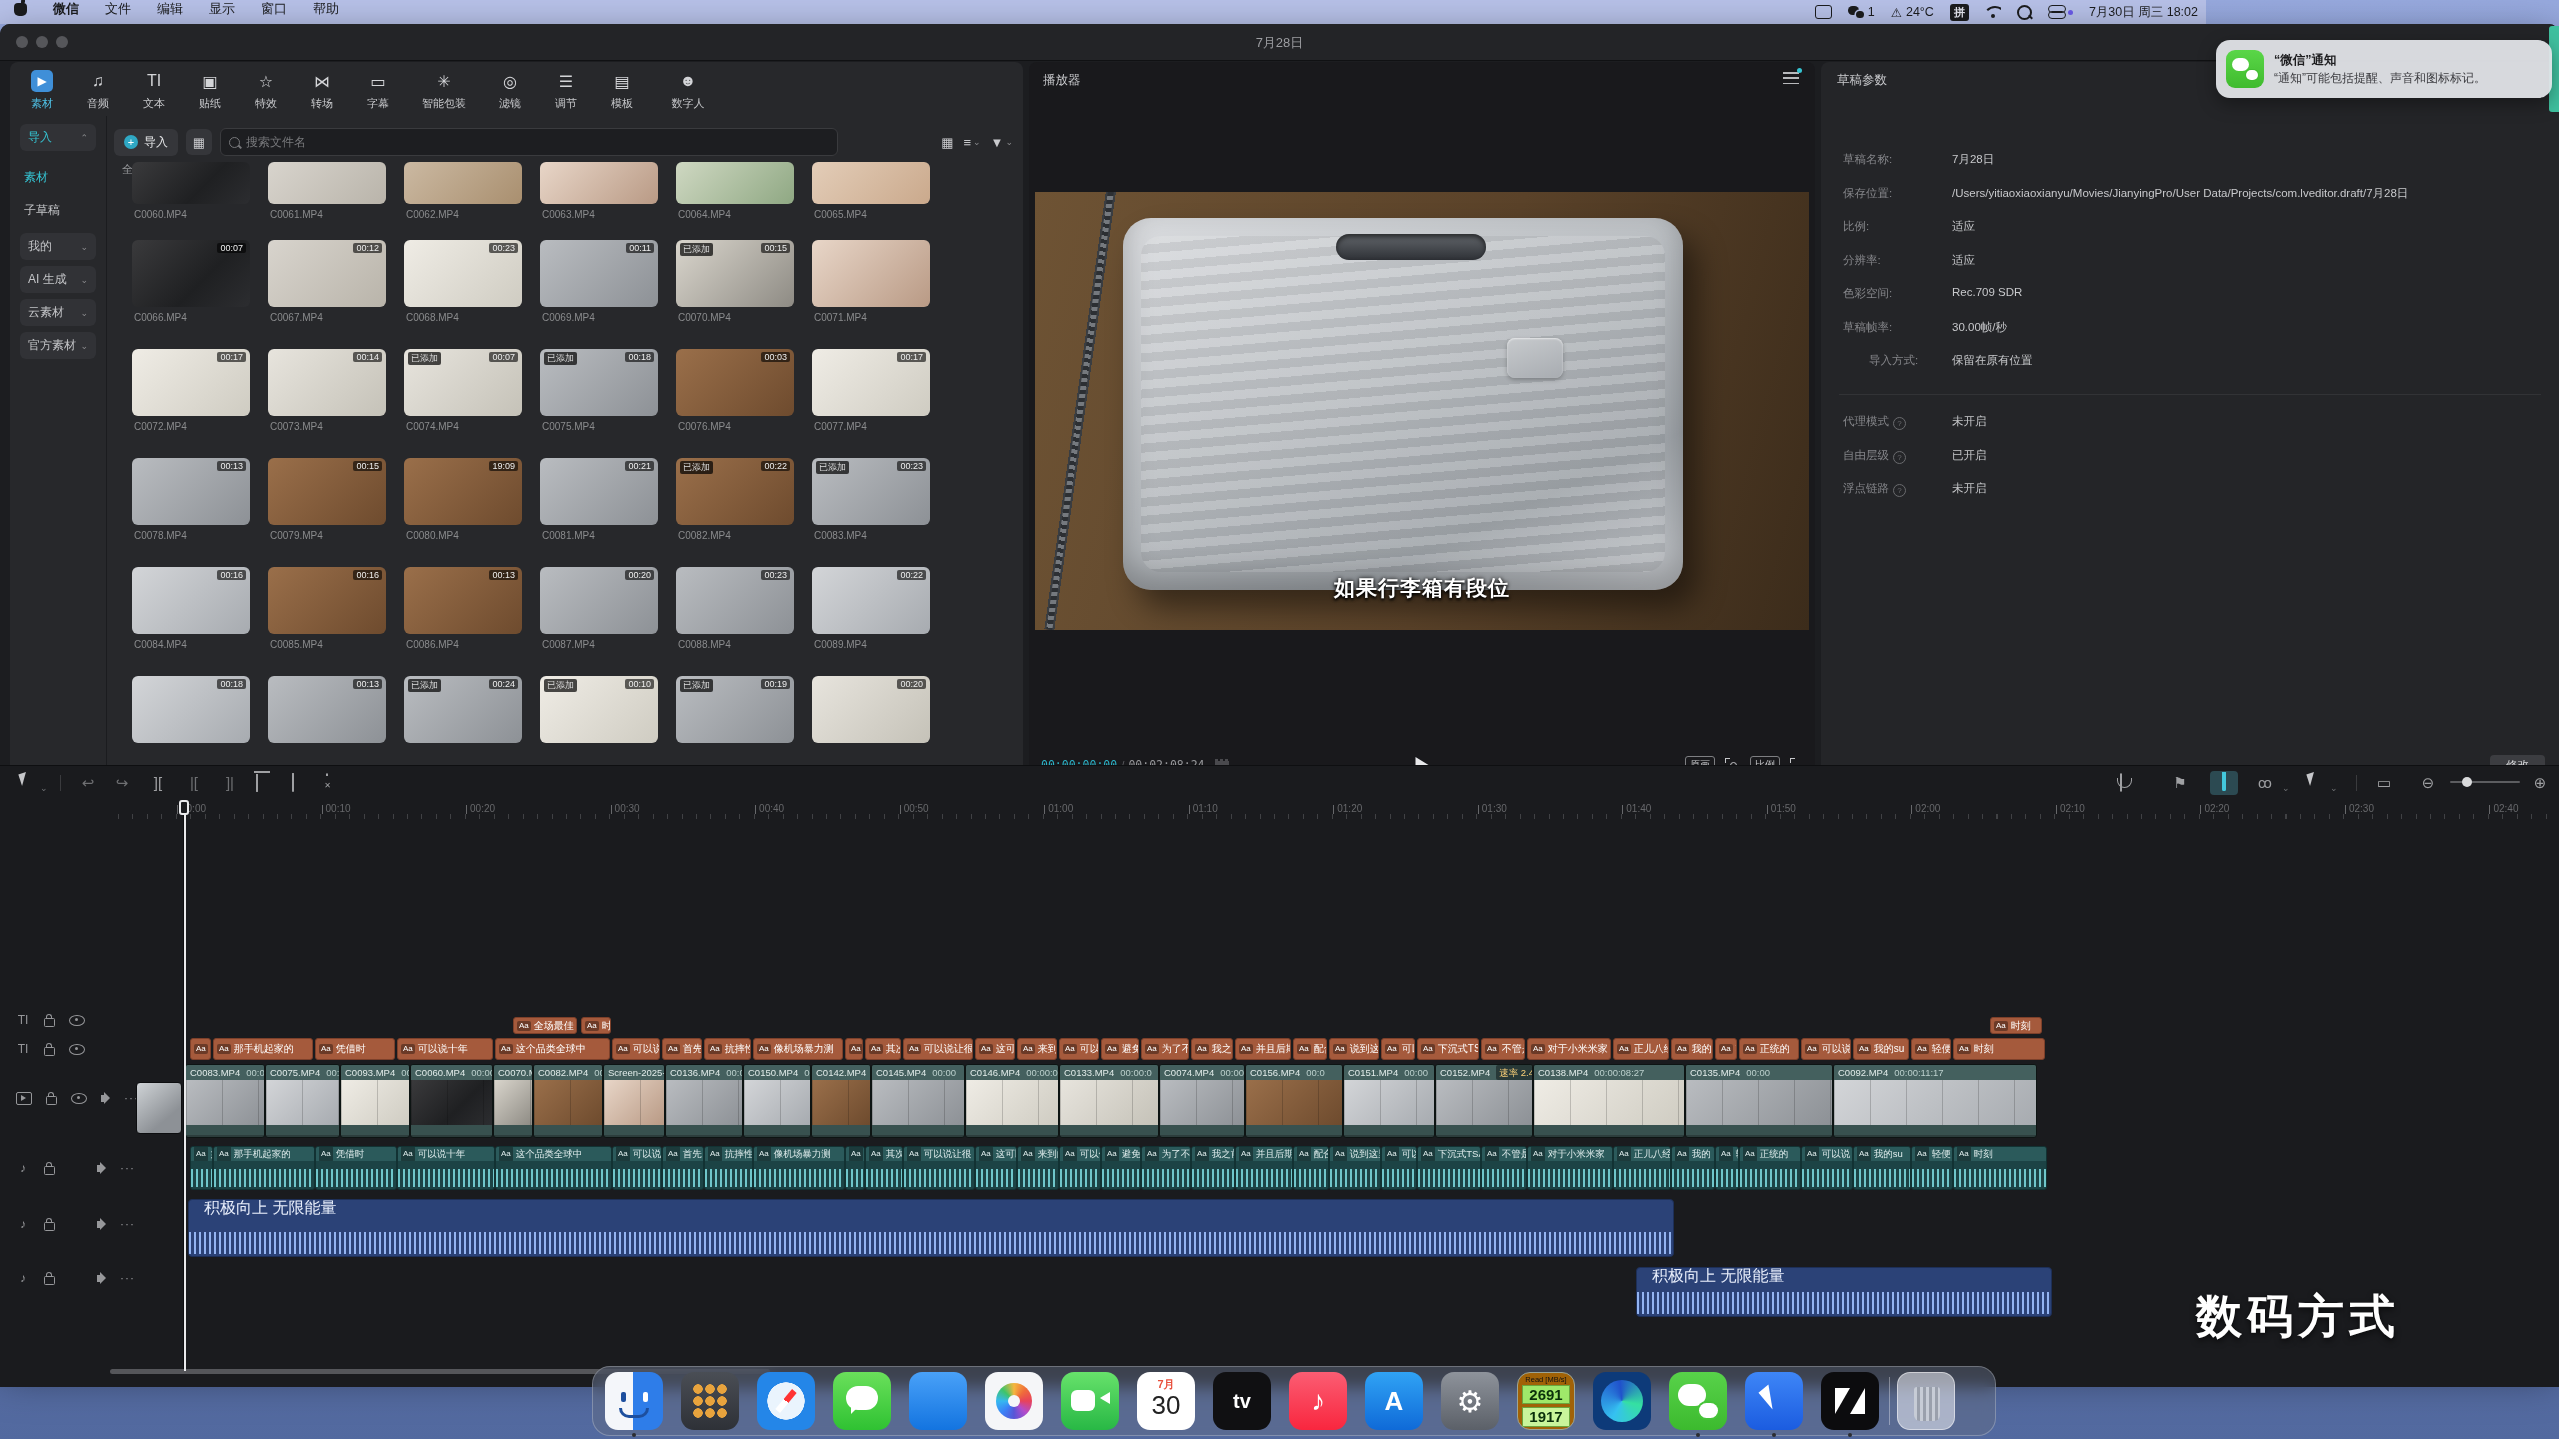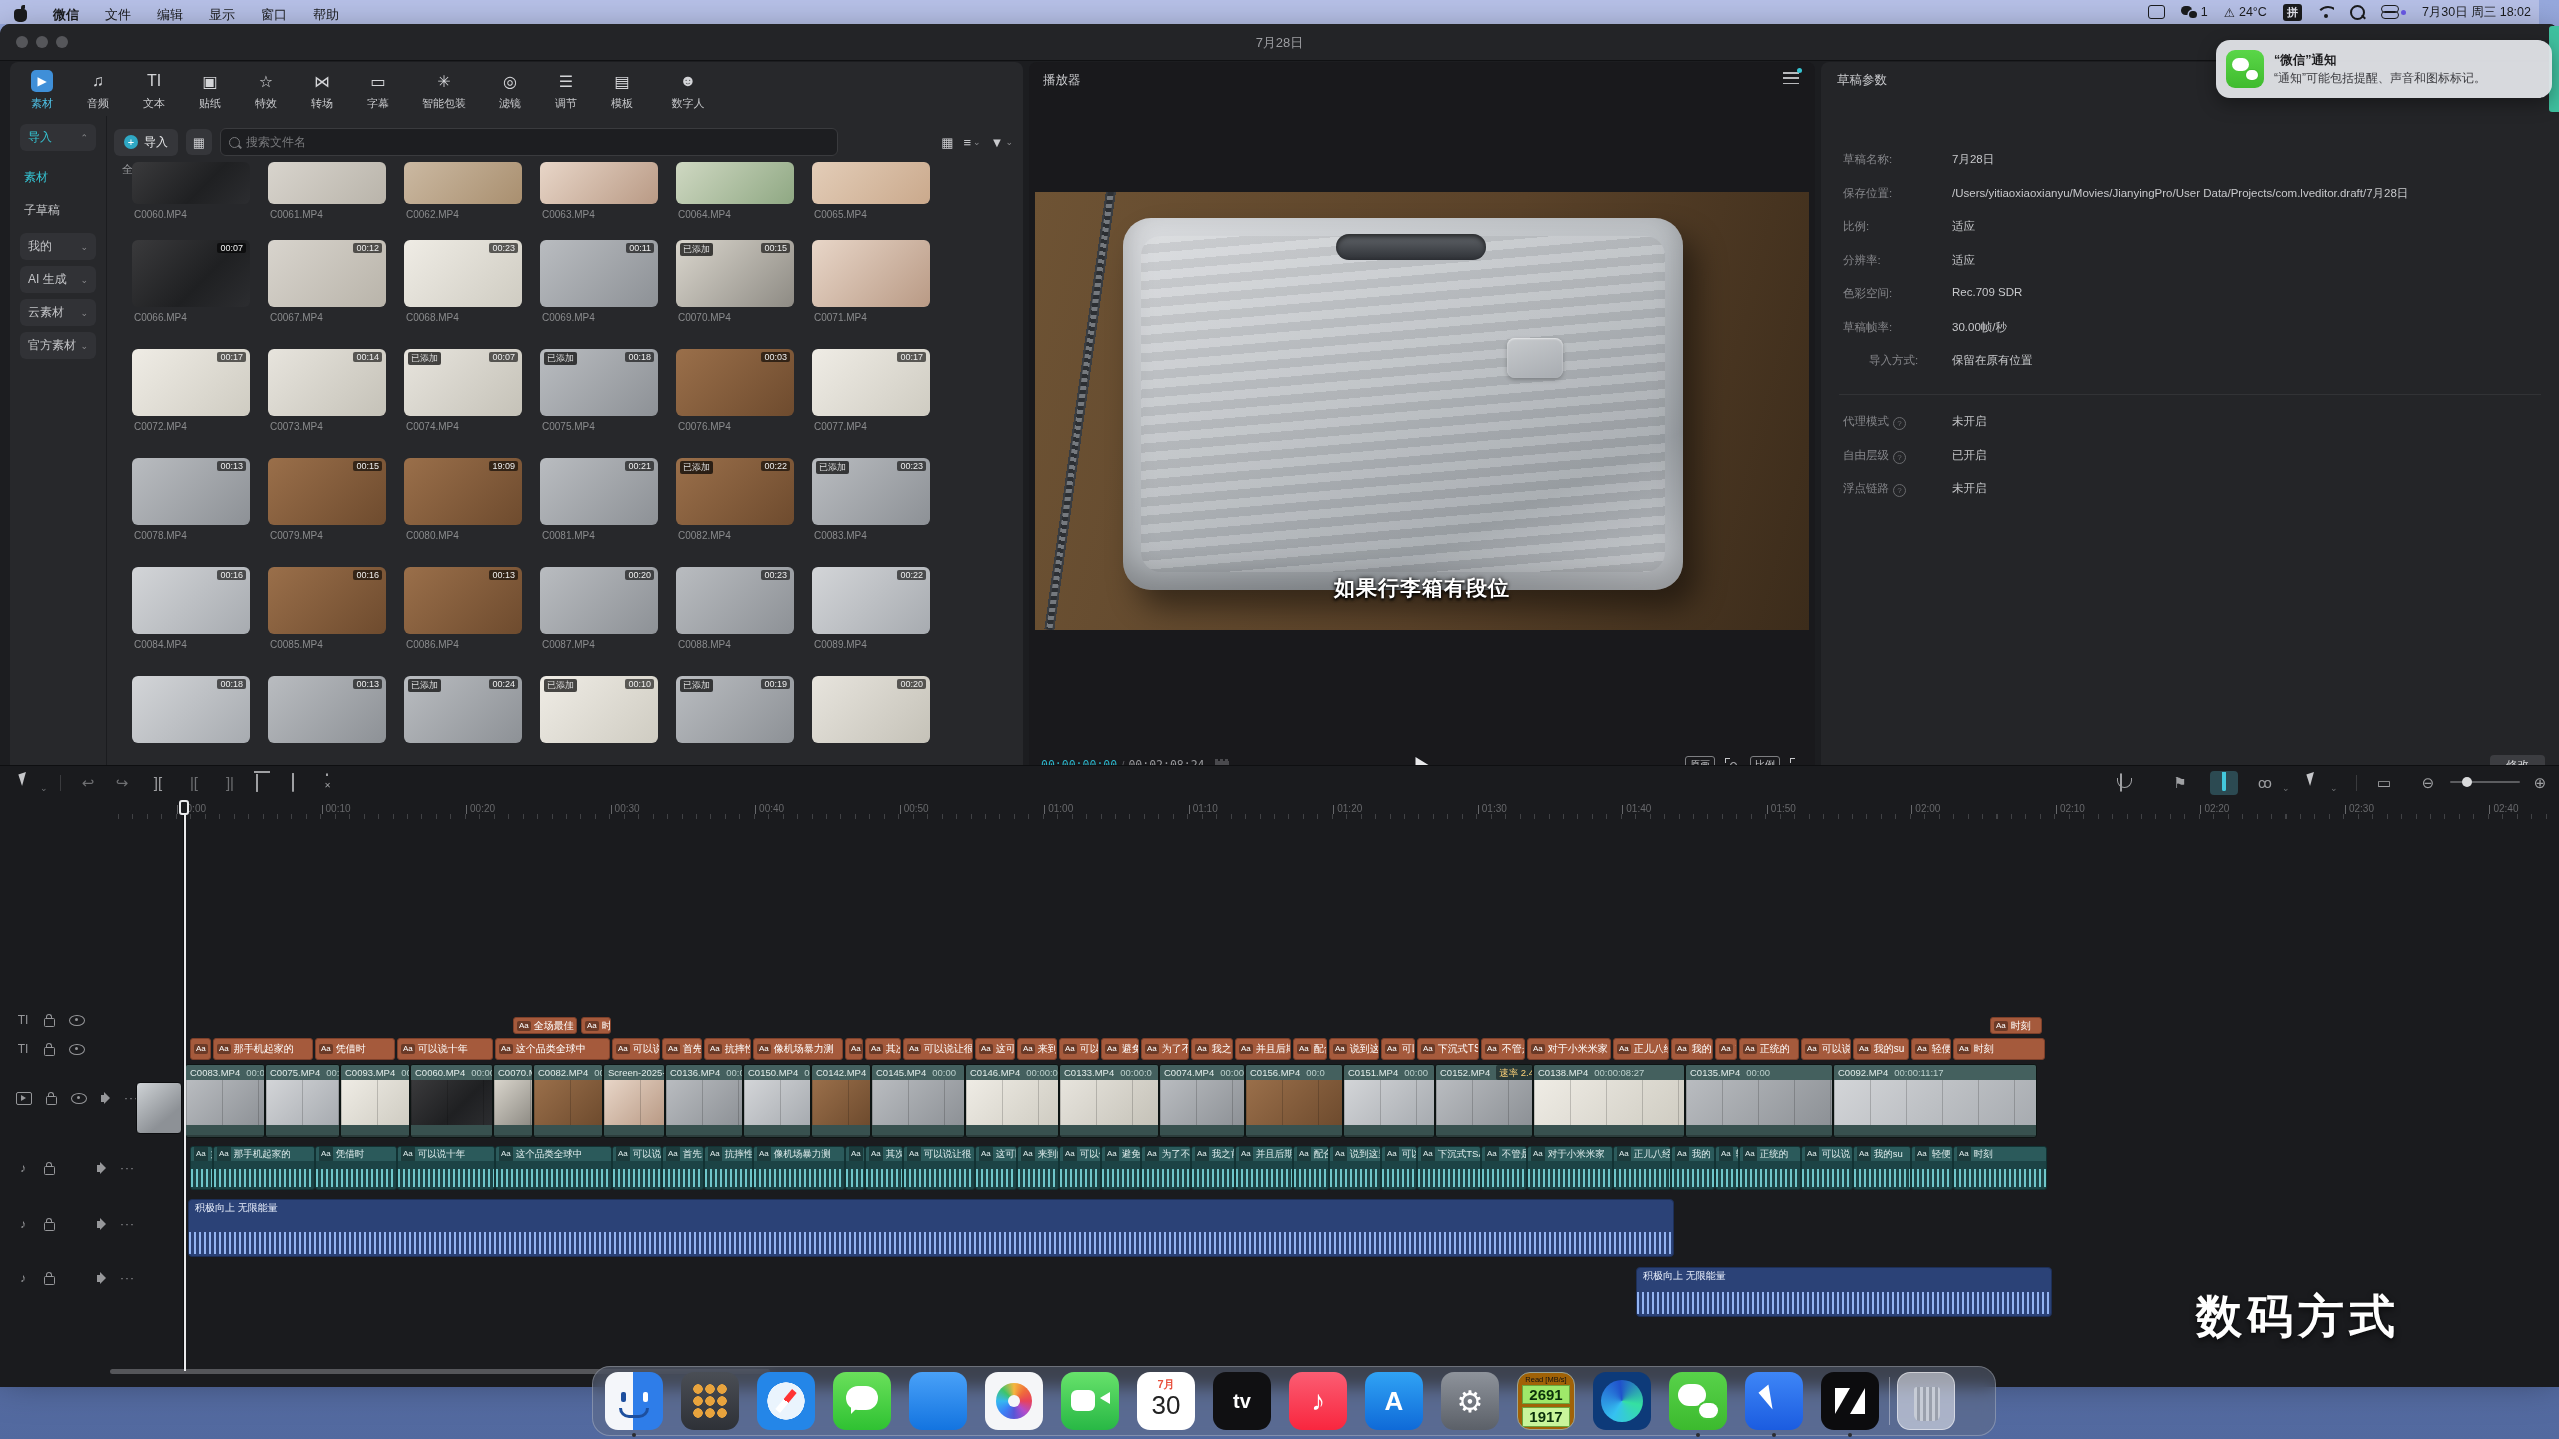--- a/index.html
+++ b/index.html
@@ -3,21 +3,21 @@
 <meta charset="utf-8">
 <style>
   html,body{margin:0;padding:0;}
   body{
     width:2559px;height:1439px;position:relative;overflow:hidden;
     font-family:"Liberation Sans","DejaVu Sans",sans-serif;
     background:linear-gradient(180deg,#97a9de 0%,#7a90cf 45%,#52699f 100%);
     -webkit-font-smoothing:antialiased;
   }
   
-  #menubar{position:absolute;left:0;top:0;width:2539px;height:24px;background:#b7c1e8;display:flex;align-items:flex-end;color:#1b1c1e;font-size:13px;}
+  #menubar{position:absolute;left:0;top:0;width:2206px;height:24px;background:#b7c1e8;display:flex;align-items:flex-start;color:#1b1c1e;font-size:13px;}
   .mb-left{display:flex;align-items:center;gap:26px;padding-left:14px;}
   .apple{width:13px;height:13px;background:#1b1c1e;border-radius:4px 4px 5px 5px;position:relative;}
   .apple::before{content:"";position:absolute;top:-4px;left:7px;width:4px;height:5px;background:#1b1c1e;border-radius:50% 0;}
   .menu-item{white-space:nowrap;}
   .menu-item.app{font-weight:bold;}
   .mb-right{position:absolute;right:8px;top:0;height:24px;display:flex;align-items:center;gap:16px;font-size:12.5px;}
   .mi{display:flex;align-items:center;gap:4px;}
   .ico-display{width:15px;height:12px;border:1.5px solid #1b1c1e;border-radius:3px;position:relative;}
   .ico-bubbles{width:16px;height:12px;position:relative;}
   .ico-bubbles::before{content:"";position:absolute;left:0;top:0;width:11px;height:9px;background:#1b1c1e;border-radius:5px;}
@@ -160,21 +160,21 @@
   .vclip{position:absolute;border-radius:3px;overflow:hidden;border:1px solid #0d1413;background:#2c3d3c;}
   .vhead{height:15px;background:#44605e;color:#e2ecea;font-size:9.5px;line-height:15px;padding:0 4px;white-space:nowrap;overflow:hidden;display:flex;gap:6px;}
   .vhead .vtime{color:#bcd0cd;}
   .vbadge{background:rgba(0,0,0,.4);border-radius:2px;padding:0 3px;color:#ffd37a;}
   .vthumbs{height:45px;}
   .vfoot{height:10px;background:#38514f;}
   .aclip{position:absolute;background:#1c4345;border-radius:3px;overflow:hidden;border:1px solid #123233;}
   .ahead{height:14px;background:#2b5a5b;color:#dfecec;font-size:9.5px;line-height:14px;padding:0 3px;display:flex;align-items:center;white-space:nowrap;overflow:hidden;}
   .awave{height:26px;background:repeating-linear-gradient(90deg,#6fc6ca 0 2px,transparent 2px 5px);background-size:100% 70%;background-repeat:no-repeat;background-position:bottom;}
   .mclip{position:absolute;background:#2b4277;border-radius:4px;overflow:hidden;border:1px solid #1d2f58;}
-  .mlabel{height:16px;color:#e8eefb;font-size:10px;line-height:16px;padding:0 6px;white-space:nowrap;}
+  .mlabel{height:16px;color:#e8eefb;font-size:16px;line-height:16px;padding:0 15px;white-space:nowrap;}
   .mwave{position:absolute;left:0;right:0;bottom:2px;height:26px;background:repeating-linear-gradient(90deg,#93b4f2 0 2px,transparent 2px 5px);background-size:100% 85%;background-repeat:no-repeat;background-position:bottom;}
   
   #playhead{position:absolute;left:184px;top:34px;width:2px;bottom:16px;background:#e9eaec;z-index:5;}
   #ph-handle{position:absolute;left:-5px;top:0;width:10px;height:15px;border:2px solid #e9eaec;border-radius:3px;background:#1a1b1e;box-sizing:border-box;}
   #cover-thumb{position:absolute;left:136px;top:316px;width:44px;height:50px;border-radius:4px;background:linear-gradient(140deg,#cfd3d6,#8d9196 70%);border:1px solid #0d0e10;z-index:2;}
   #hscroll{position:absolute;left:110px;top:603px;width:660px;height:5px;border-radius:3px;background:#55565a;}
   
   #watermark{position:absolute;left:2196px;top:1286px;font-size:46px;font-weight:800;color:#fff;letter-spacing:5px;text-shadow:0 3px 6px rgba(0,0,0,.55),0 0 2px rgba(0,0,0,.5);font-family:"Liberation Sans","DejaVu Sans",sans-serif;}
   
   #dock{position:absolute;left:592px;top:1366px;width:1402px;height:68px;background:rgba(98,108,132,.48);border:1px solid rgba(255,255,255,.25);border-radius:18px;backdrop-filter:blur(8px);}

